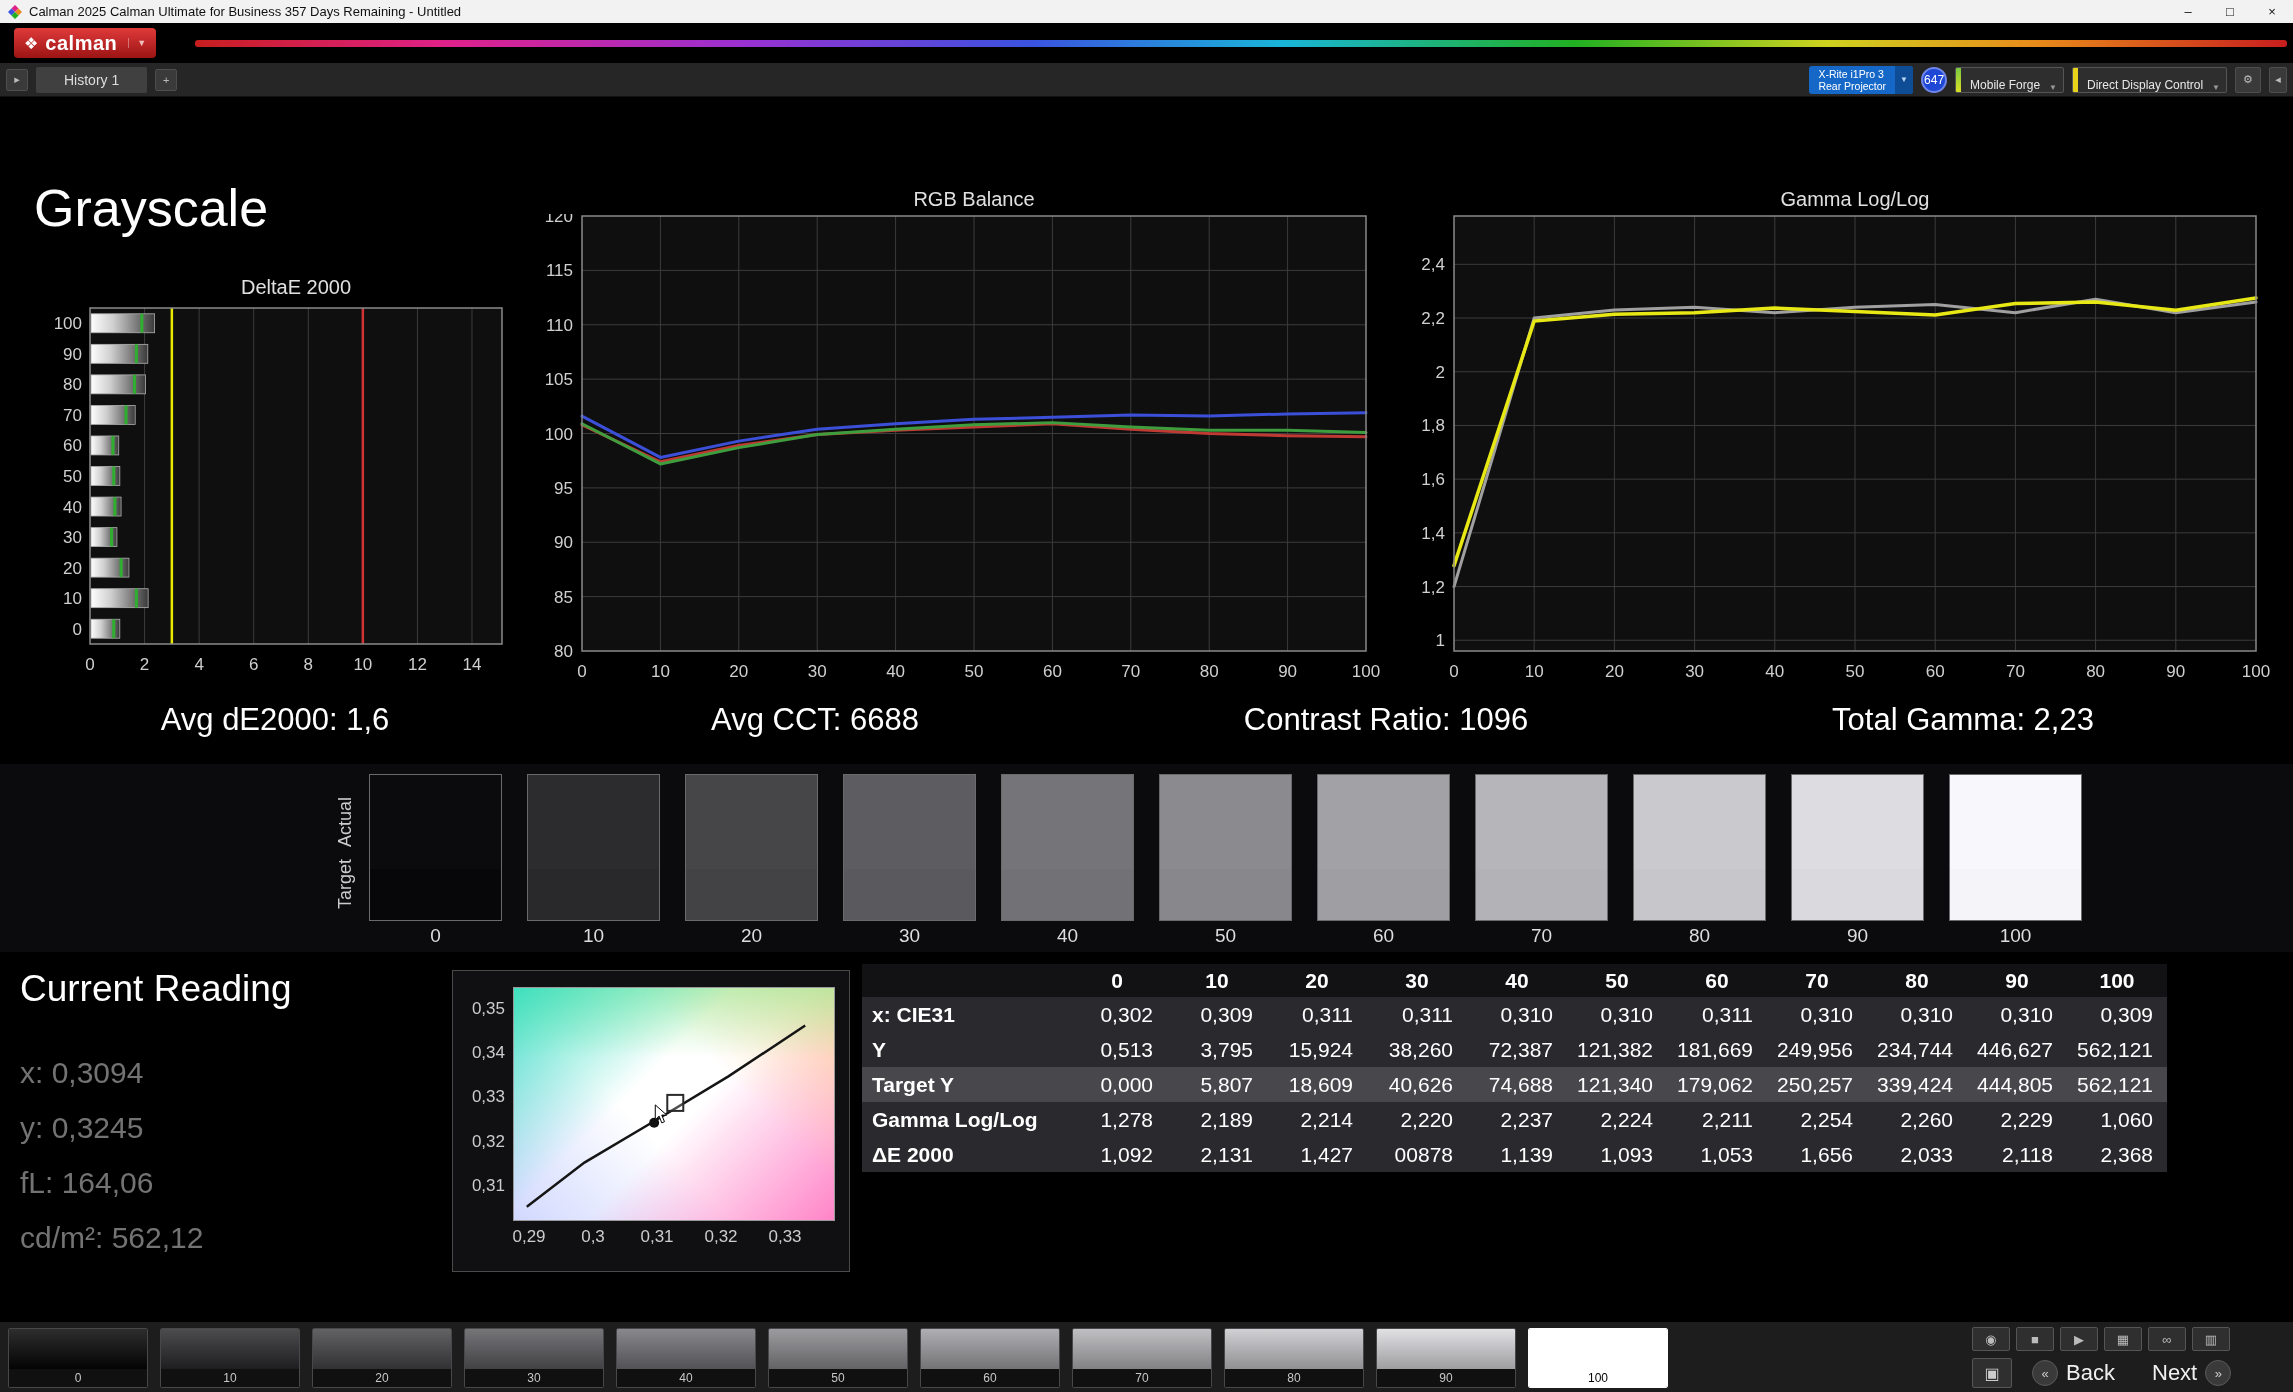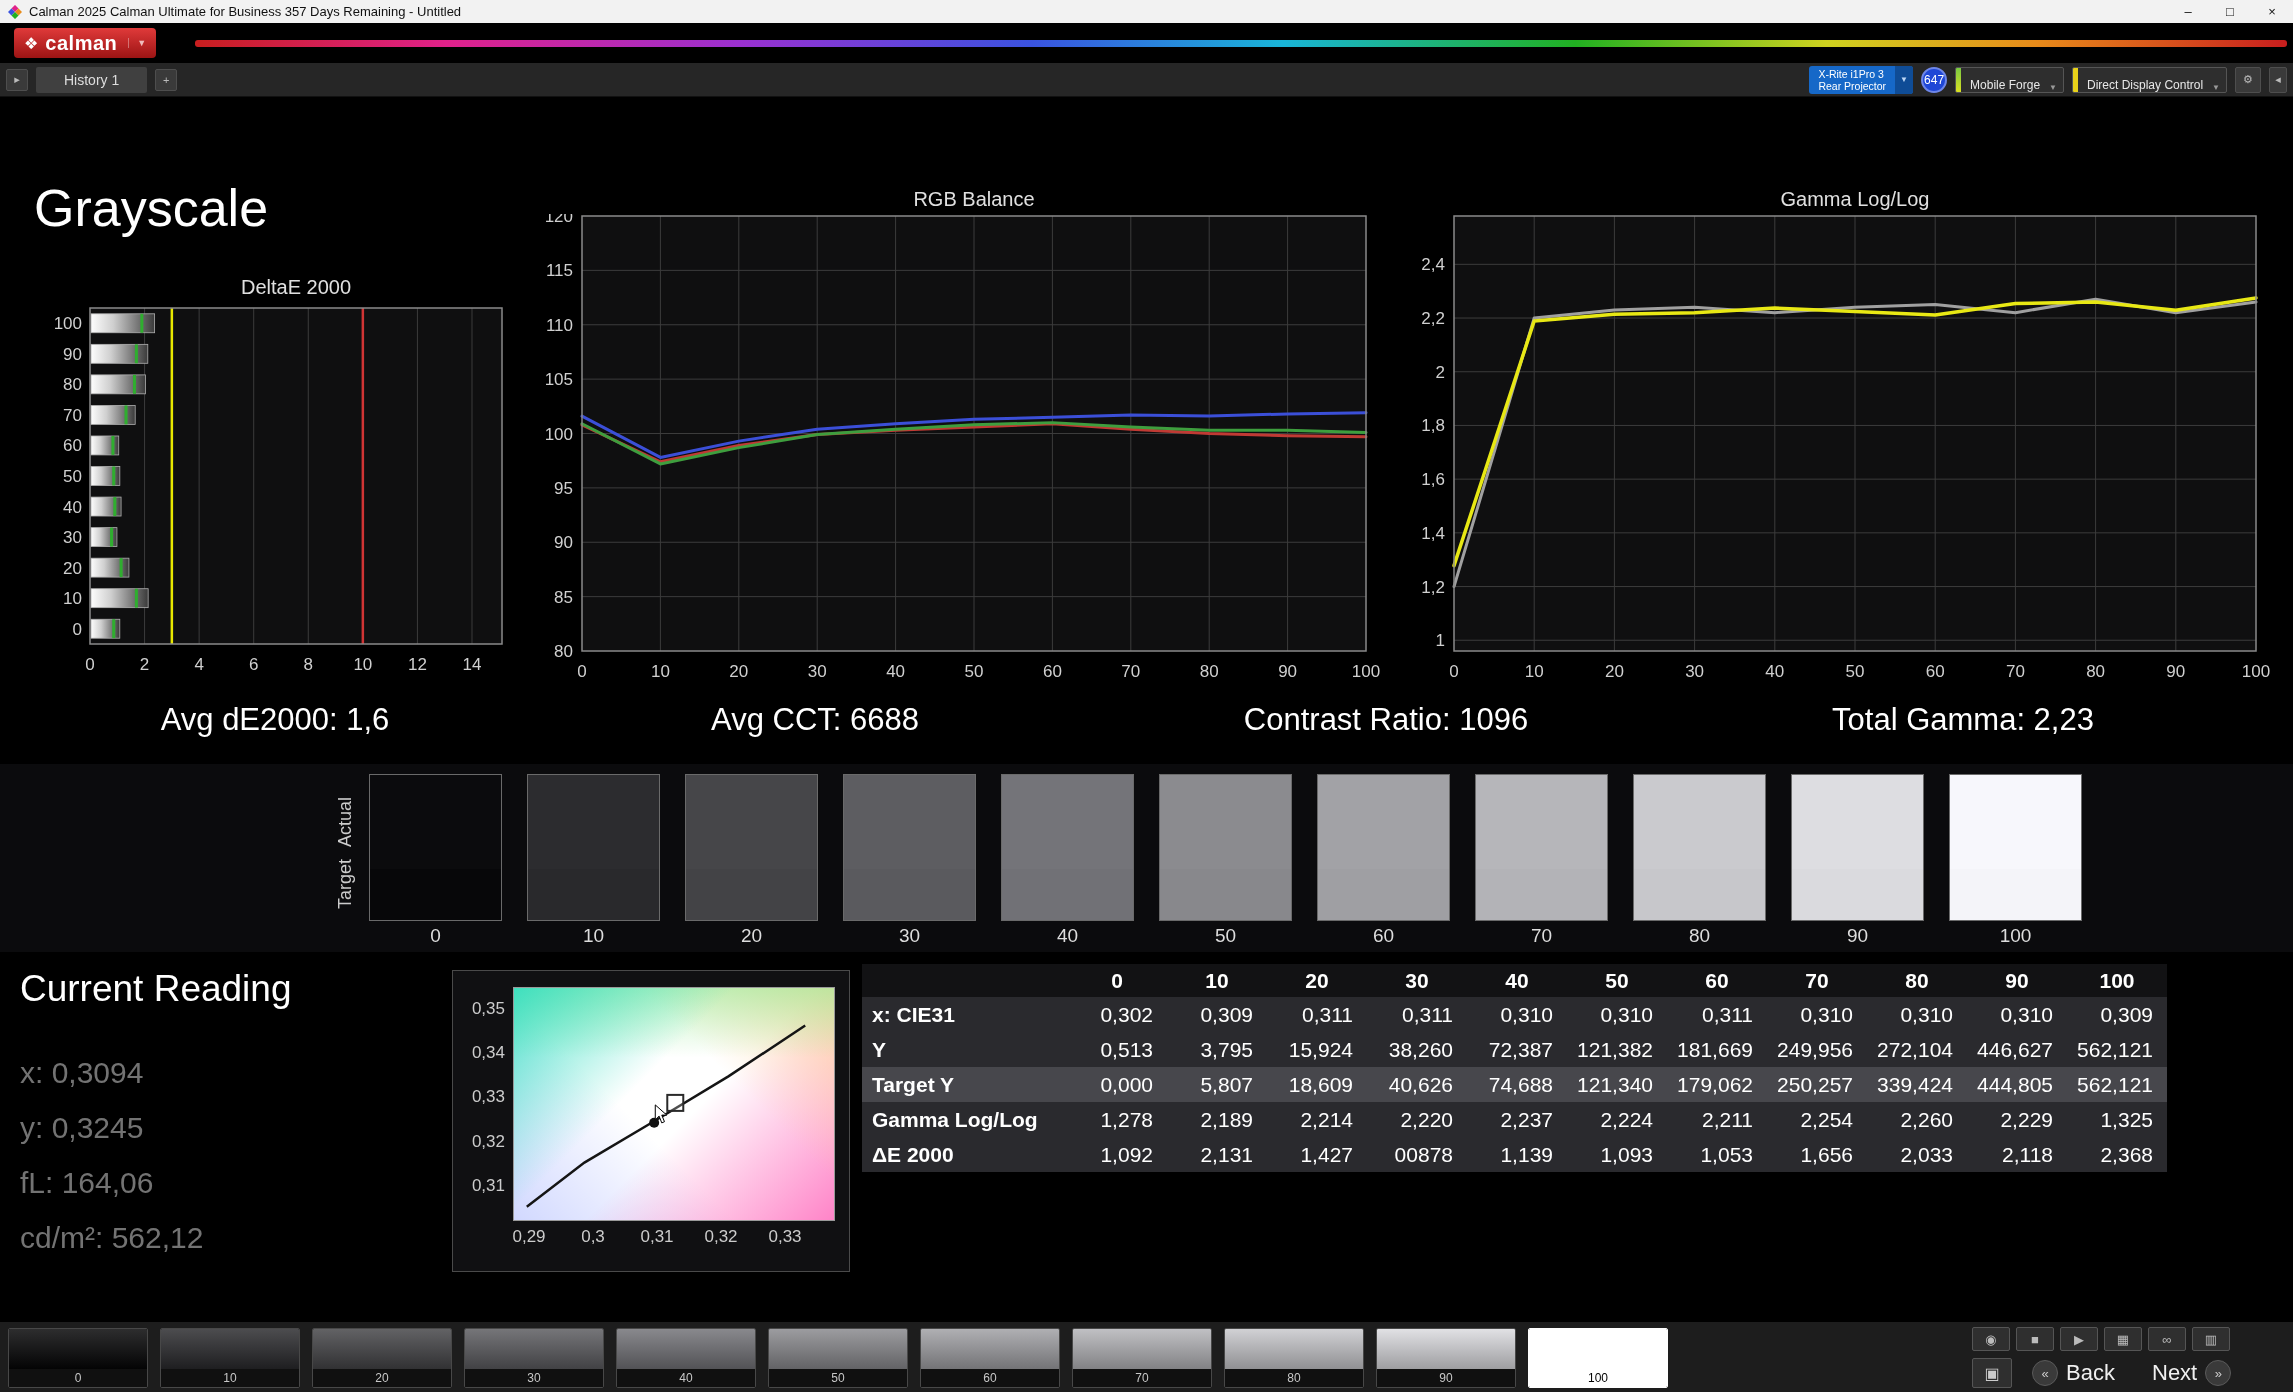--- a/index.html
+++ b/index.html
@@ -477,21 +477,21 @@
       <tr class="r-dark">
         <td class="rowlabel">Y</td>
         <td>0,513</td>
         <td>3,795</td>
         <td>15,924</td>
         <td>38,260</td>
         <td>72,387</td>
         <td>121,382</td>
         <td>181,669</td>
         <td>249,956</td>
-        <td>272,104</td>
+        <td>234,744</td>
         <td>446,627</td>
         <td>562,121</td>
       </tr>
       <tr class="r-light">
         <td class="rowlabel">Target Y</td>
         <td>0,000</td>
         <td>5,807</td>
         <td>18,609</td>
         <td>40,626</td>
         <td>74,688</td>
@@ -507,21 +507,21 @@
         <td>1,278</td>
         <td>2,189</td>
         <td>2,214</td>
         <td>2,220</td>
         <td>2,237</td>
         <td>2,224</td>
         <td>2,211</td>
         <td>2,254</td>
         <td>2,260</td>
         <td>2,229</td>
-        <td>1,325</td>
+        <td>1,060</td>
       </tr>
       <tr class="r-dark">
         <td class="rowlabel">ΔE 2000</td>
         <td>1,092</td>
         <td>2,131</td>
         <td>1,427</td>
         <td>00878</td>
         <td>1,139</td>
         <td>1,093</td>
         <td>1,053</td>

